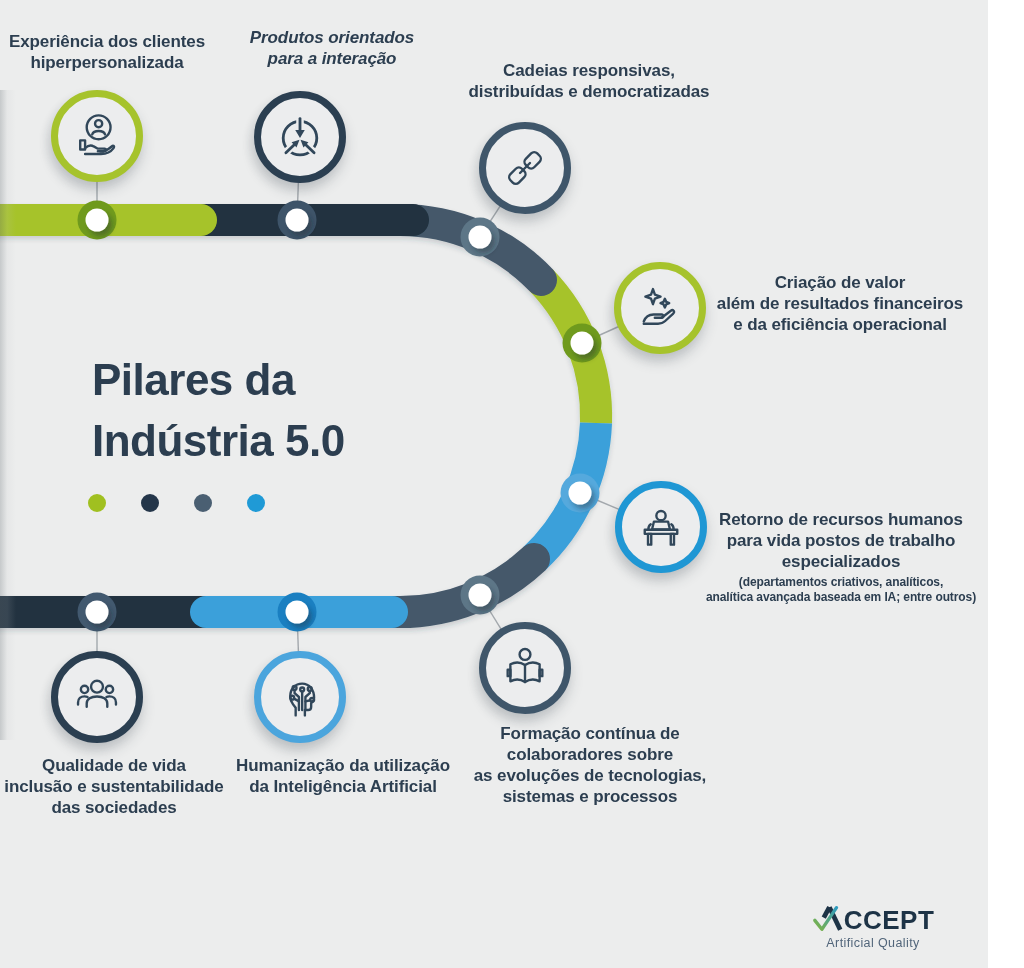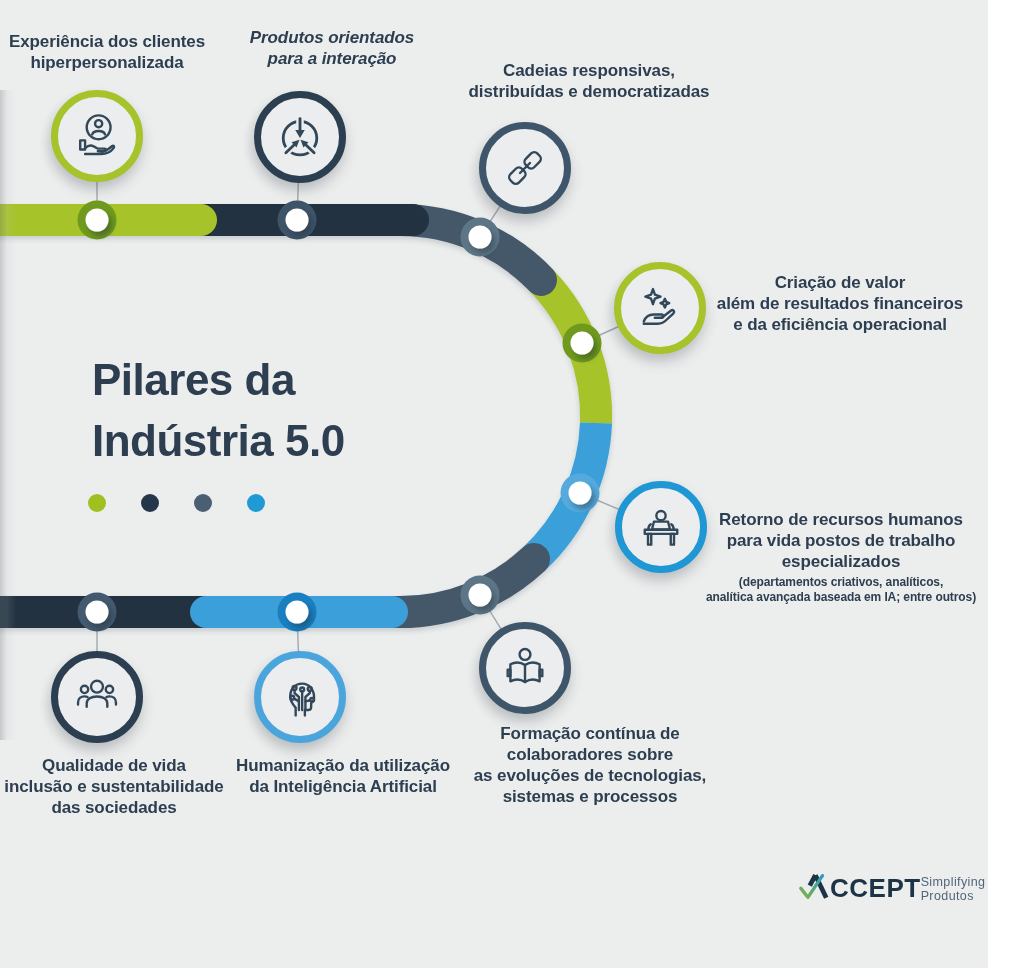--- a/index.html
+++ b/index.html
@@ -53,22 +53,22 @@
   .title{
     position:absolute;left:92px;top:350px;
     color:var(--text);font-weight:700;
     font-size:44px;line-height:1.38;letter-spacing:-0.5px;
     white-space:pre-line;
   }
   .dots{position:absolute;left:88px;top:494px;display:flex;gap:35px;}
   .dots span{width:18px;height:18px;border-radius:50%;display:block;}
 
   .logo{
-    position:absolute;right:40px;top:872px;width:150px;
-    display:flex;align-items:flex-start;
+    position:absolute;right:40px;top:904px;width:150px;
+    display:flex;flex-direction:column;align-items:center;
   }
   .logo-row{display:flex;align-items:flex-end;}
   .logo-name{
     color:var(--logo_navy);font-weight:700;font-size:26px;letter-spacing:0.5px;line-height:1;
   }
   .logo-tagline{
     color:var(--tagline_color);font-size:12.5px;letter-spacing:0.4px;margin-top:3px;
   }
 </style>
 </head>
@@ -281,17 +281,17 @@
             <stop id="chkStop1" offset="0" stop-color="#80b441"></stop>
             <stop id="chkStop2" offset="1" stop-color="#2e9bbf"></stop>
           </linearGradient>
         </defs>
         <path d="M18.5 3 L30 27" stroke="var(--logo_navy)" stroke-width="5" fill="none"></path>
         <path d="M18.5 3 L12.5 14" stroke="var(--logo_navy)" stroke-width="5" fill="none"></path>
         <path d="M3 17 L10.5 26.5 L26 3.5" stroke="url(#chkGrad)" stroke-width="3.6" fill="none" stroke-linecap="round" stroke-linejoin="round"></path>
       </svg>
       <span class="logo-name">CCEPT</span>
     </div>
-    <div class="logo-tagline">Simplifying Produtos</div>
+    <div class="logo-tagline">Artificial Quality</div>
   </div>
 
   <div class="edge-shade"></div>
 </div>
 
 </body></html>

